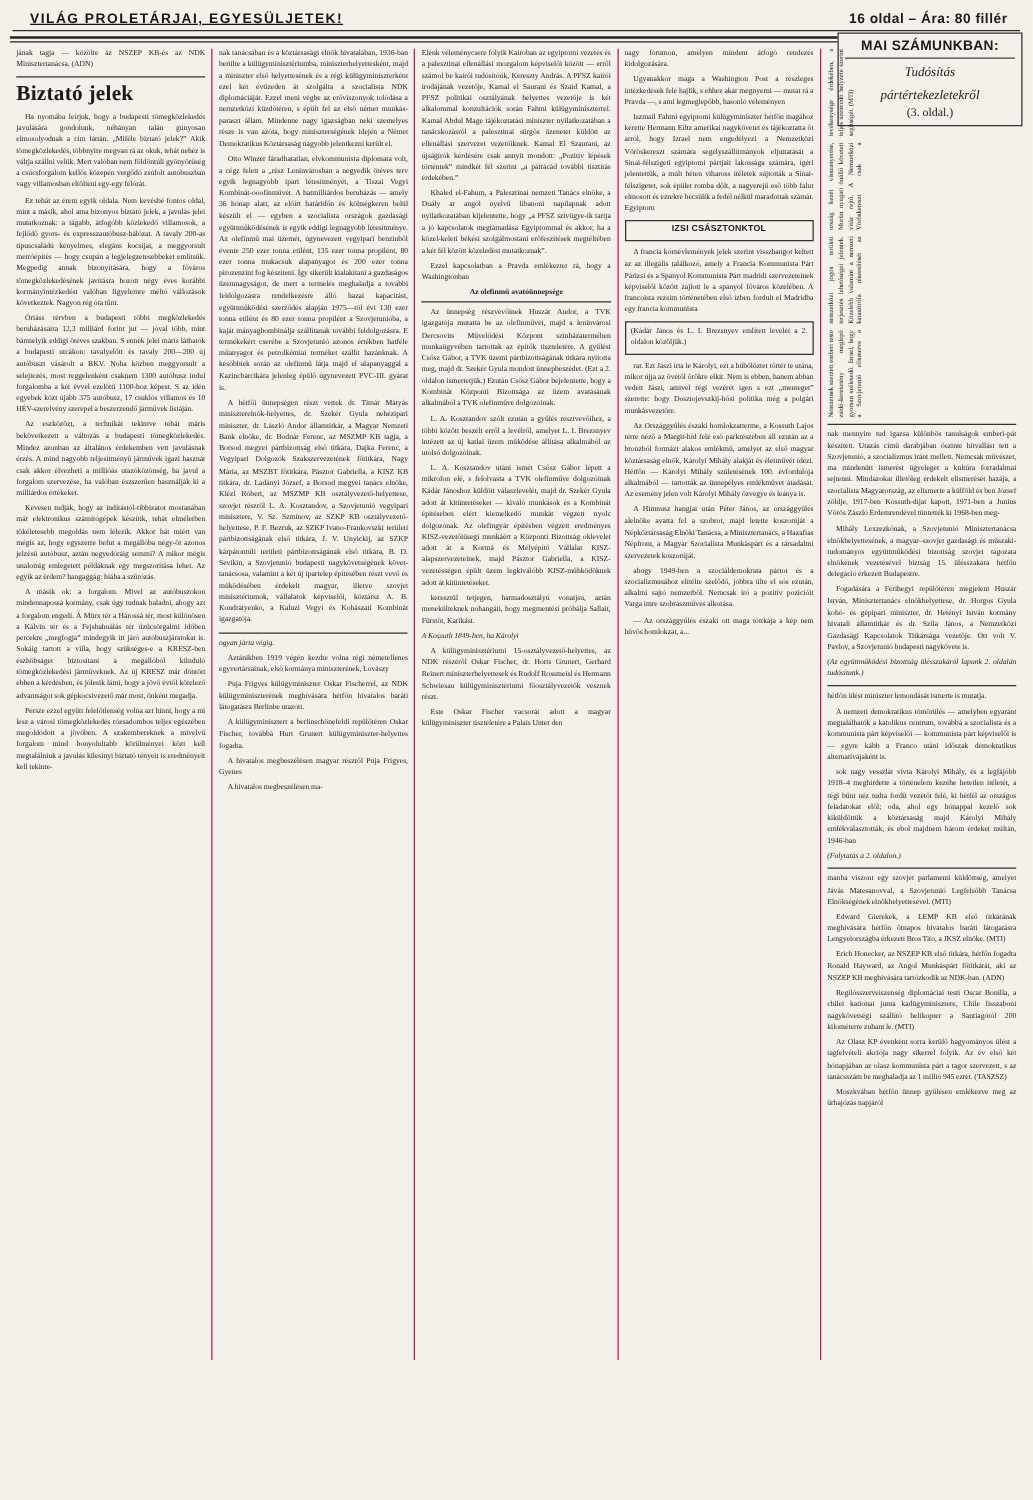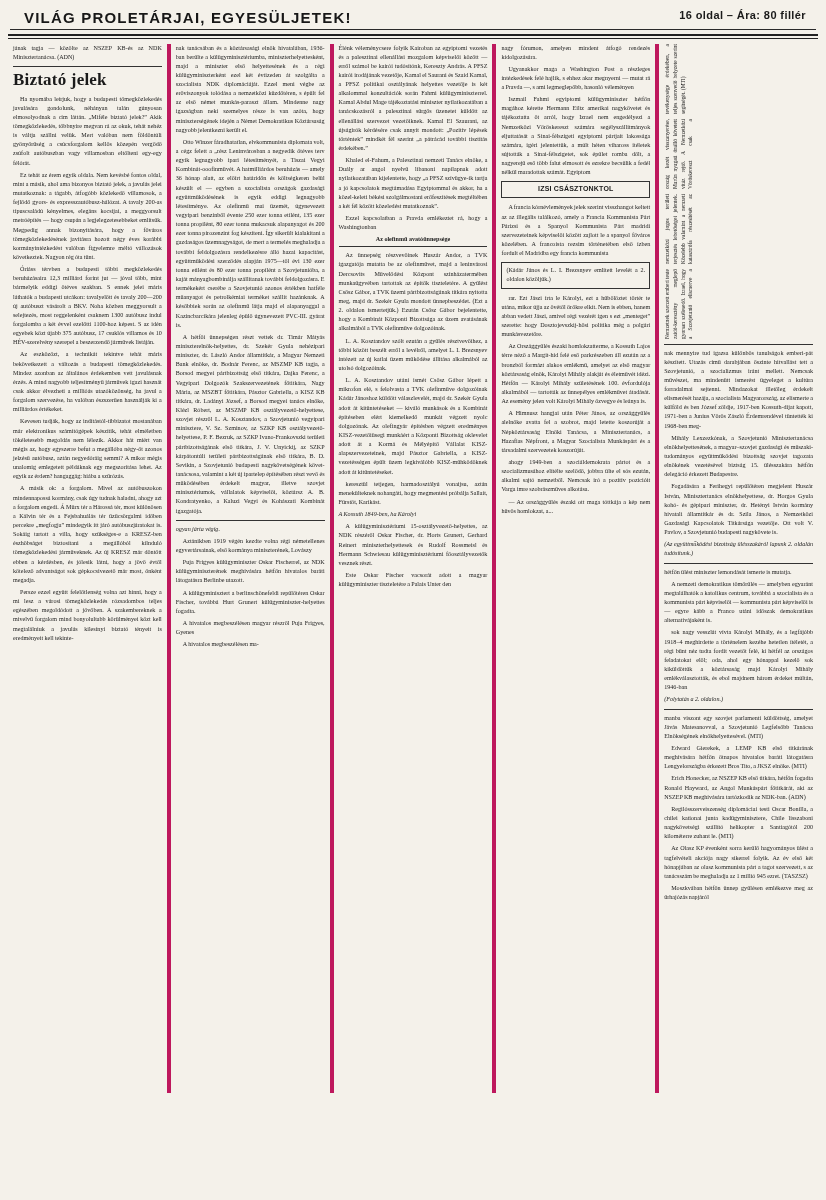--- a/index.html
+++ b/index.html
@@ -20,23 +20,24 @@
     padding:6px 10px 0 10px;
     box-sizing:border-box;
   }
   .slogan-row{
     display:flex;align-items:flex-start;justify-content:space-between;
     border-bottom:1px solid #2a2a2a;
     padding-bottom:3px;
   }
   .slogan{
     font-family:"Liberation Sans", sans-serif;
-    font-size:15px;letter-spacing:1.2px;font-weight:600;
+    font-size:11px;letter-spacing:1.2px;font-weight:600;
     padding-left:14px;padding-top:3px;
     color:#171717;
+    text-decoration:underline;
   }
   .issue-info{
     font-family:"Liberation Sans", sans-serif;
     font-size:11px;font-weight:700;letter-spacing:.4px;
     padding-right:10px;padding-top:3px;
     width:250px;text-align:right;
   }
   .title-wrap{
     display:flex;align-items:flex-start;
   }
@@ -79,21 +80,21 @@
     display:flex;
     padding:5px 8px 6px 8px;
     box-sizing:border-box;
     gap:0;
     height:1060px;
   }
   .col{
     flex:1 1 0;
     padding:0 5px;
     box-sizing:border-box;
-    border-right:4px solid #be185d;
+    border-right:1px solid #be185d;
     overflow:hidden;
   }
   .col:last-child{border-right:none;}
   .col p, .col .txt{
     font-size:6.1px;
     line-height:1.5;
     text-align:justify;
     margin:0 0 3px 0;
     hyphens:auto;
     word-spacing:-0.2px;
@@ -142,20 +143,26 @@
 <body>
 
 <div class="page">
 
   <div class="masthead">
     <div class="slogan-row">
       <div class="slogan">VILÁG PROLETÁRJAI, EGYESÜLJETEK!</div>
       <div class="issue-info">16 oldal – Ára: 80 fillér</div>
     </div>
 
+    <div class="box-right">
+      <div class="bx-title">MAI SZÁMUNKBAN:</div>
+      <div class="bx-sub">Tudósítás</div>
+      <div class="bx-sub">pártértekezletekről</div>
+      <div class="bx-note">(3. oldal.)</div>
+    </div>
   </div>
 
   <div class="rule-thick"></div>
   <div class="rule-thin"></div>
 
   <div class="cols">
 
     <div class="col">
       <p>jának tagja — közölte az NSZEP KB-és az NDK Minisztertanácsa. (ADN)</p>
       <div class="sub-rule"></div>

